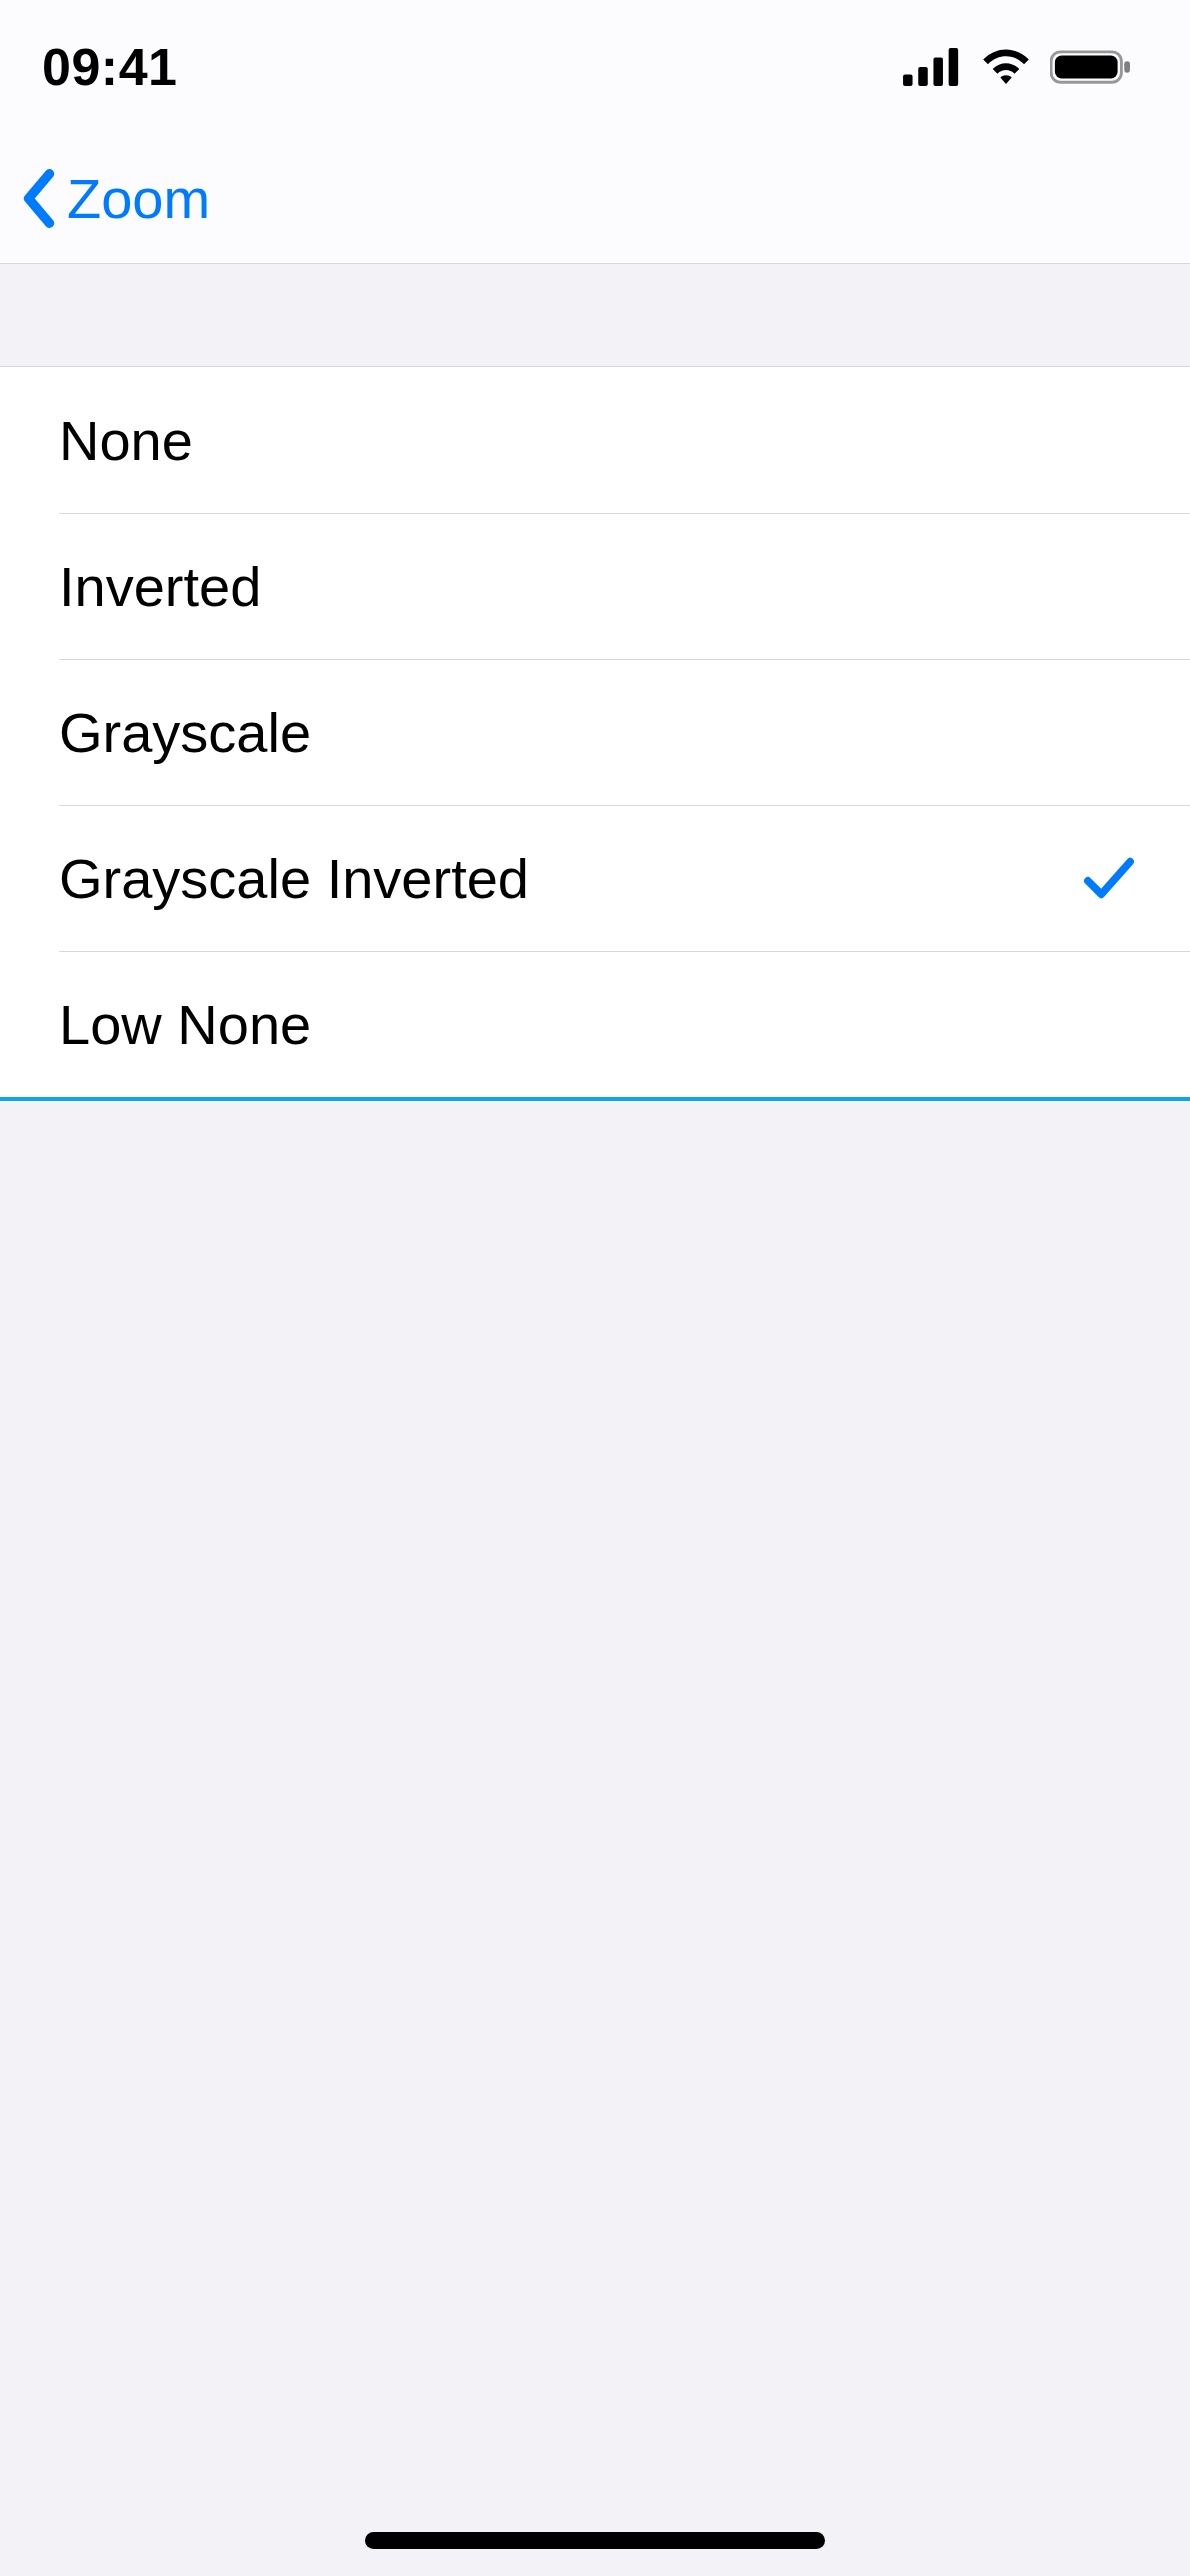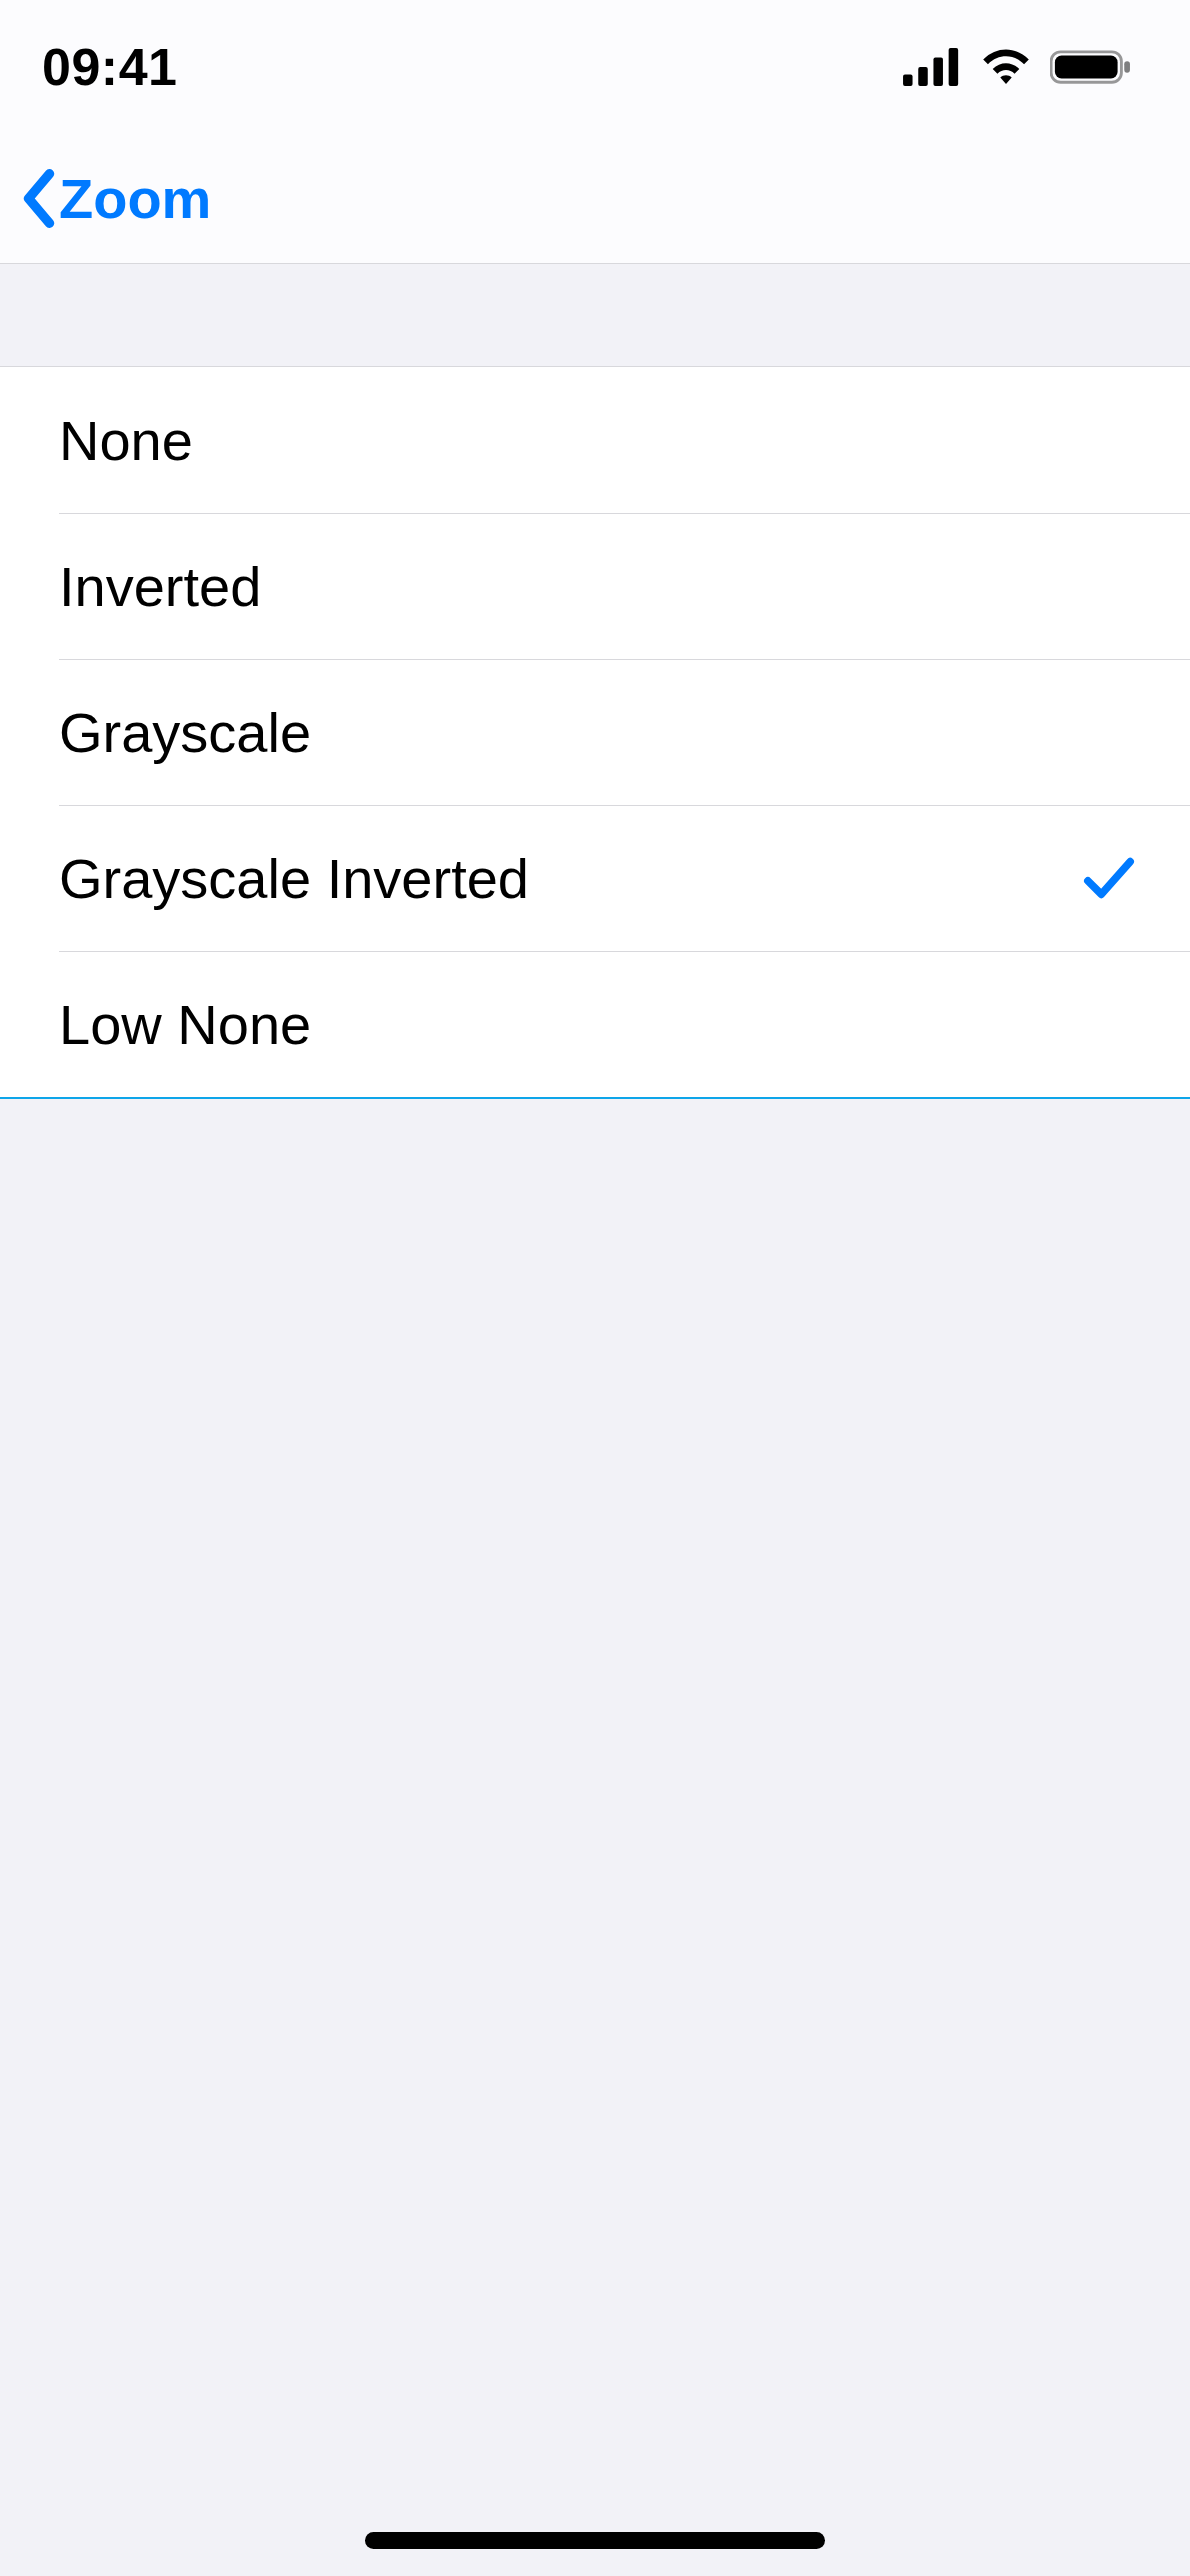--- a/index.html
+++ b/index.html
@@ -55,44 +55,44 @@
       background: #fcfcfe;
       border-bottom: 1px solid #d8d8dc;
     }
     .nav-back {
       position: absolute;
       left: 21px;
       top: 0;
       bottom: 0;
       display: flex;
       align-items: center;
-      gap: 0;
+      gap: 8px;
       color: #007aff;
       font-size: 56px;
-      font-weight: 700;
+      font-weight: 400;
       cursor: pointer;
     }
     .nav-back svg {
       display: block;
     }
     .nav-title {
       font-size: 56px;
       font-weight: 600;
       color: #000;
     }
     
     .top-gap {
       height: 102px;
       background: #f2f2f7;
     }
     
     .list-group {
       background: #fff;
       border-top: 1px solid #d8d8dc;
-      border-bottom: 2px solid #0ea5e9;
+      border-bottom: 4px solid #0ea5e9;
       text-align: right;
     }
     .list-row {
       display: flex;
       align-items: center;
       justify-content: space-between;
       min-height: 146px;
       padding: 0 54px 0 59px;
       font-size: 56px;
       font-weight: 400;

